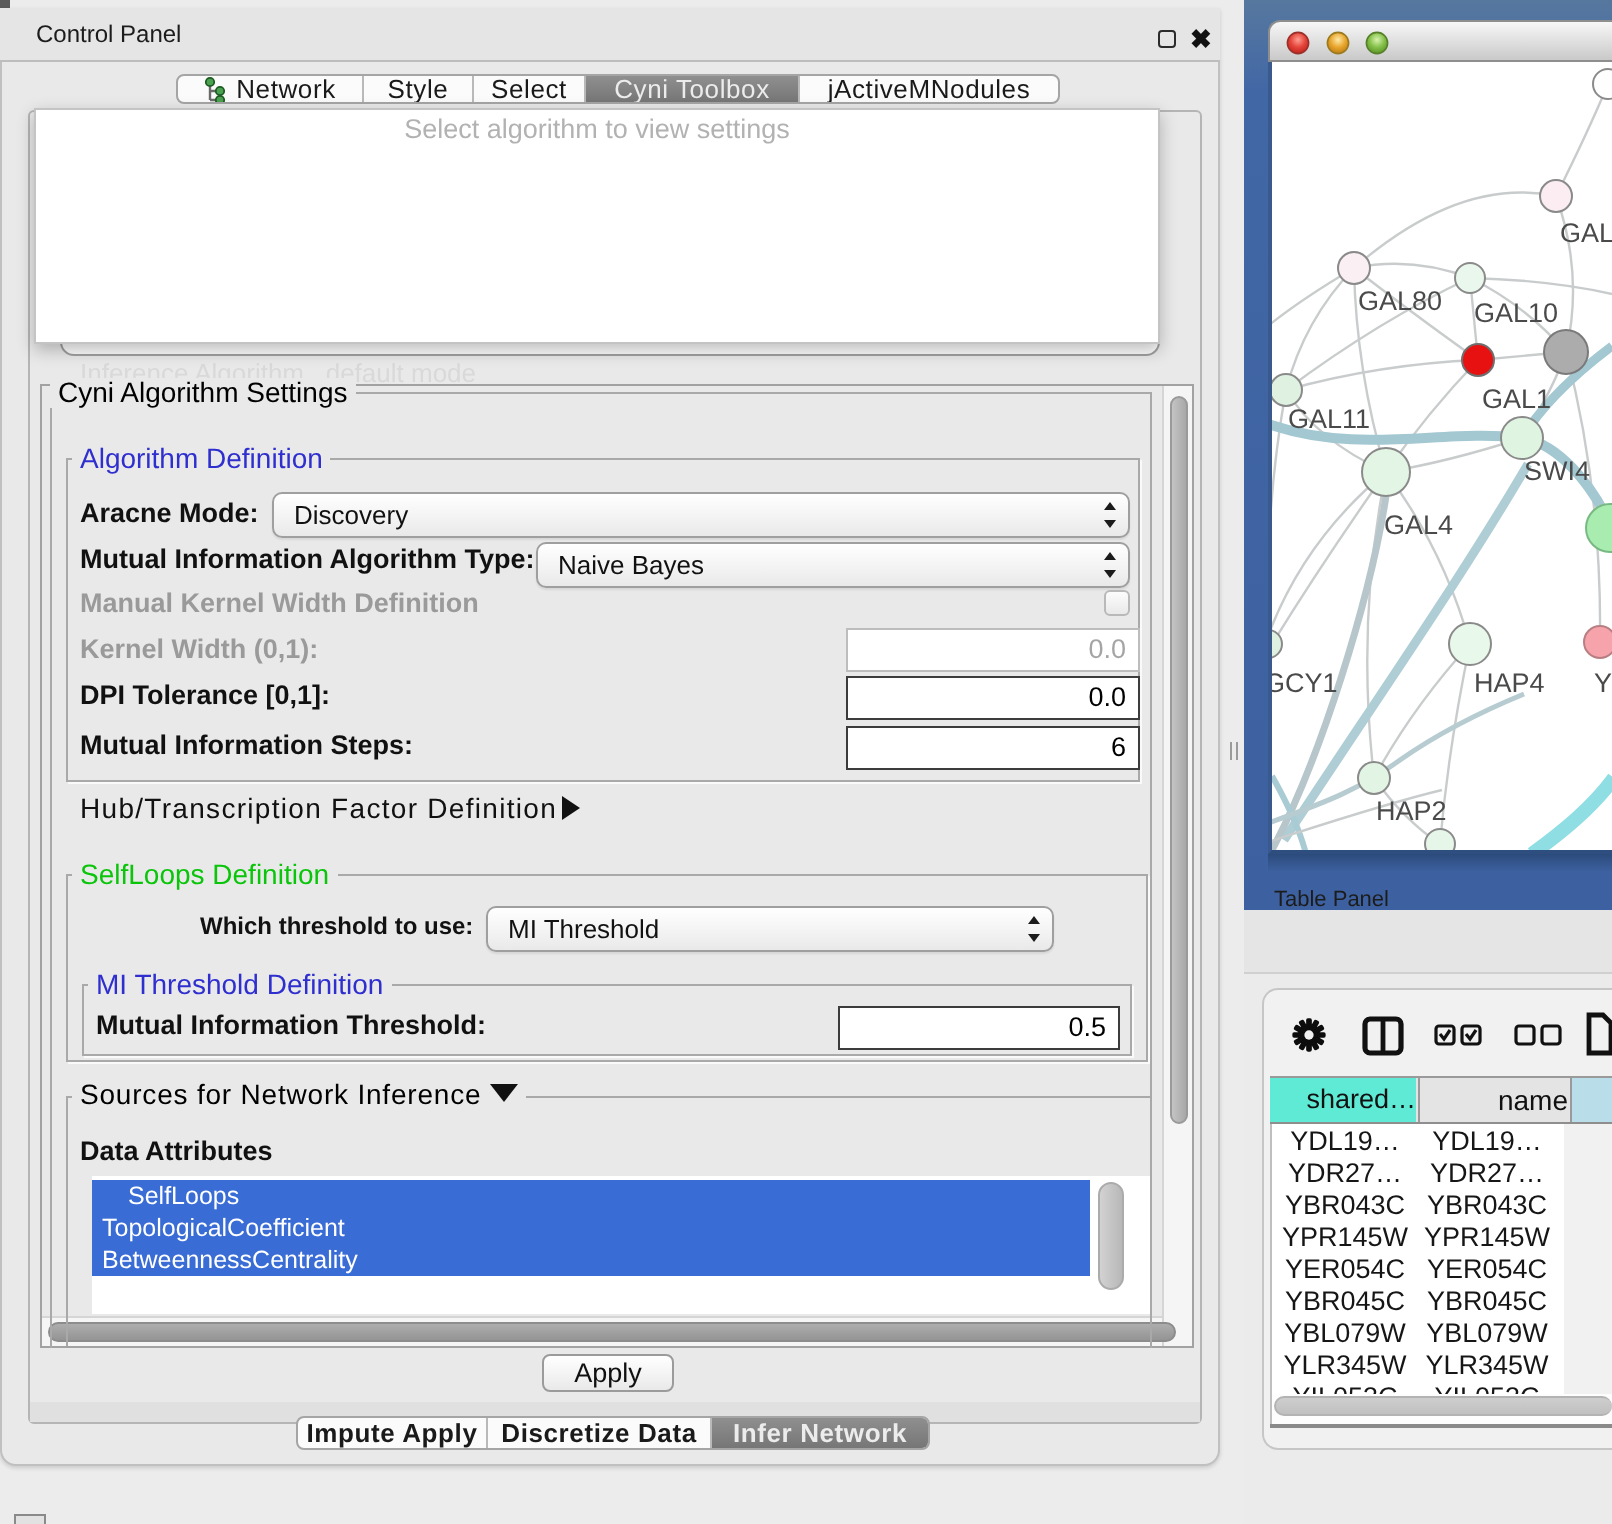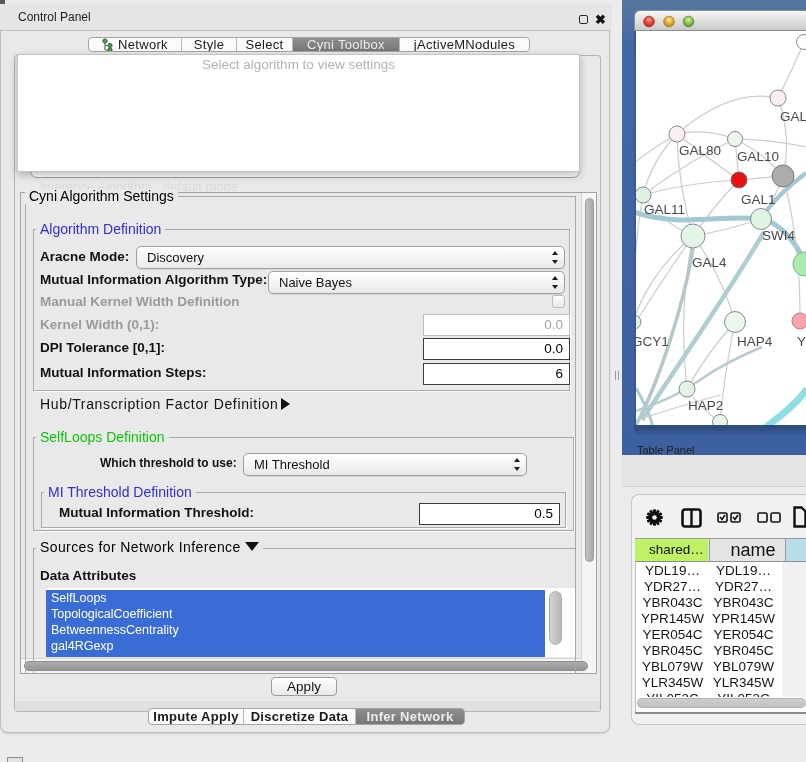--- a/index.html
+++ b/index.html
@@ -86,33 +86,32 @@
 
 <div class="abs gb" style="left:33px;top:437px;width:541px;height:94px"></div>
 <div class="gt" style="left:36px;top:430px;color:#0bc50b">SelfLoops Definition</div>
 
 <div class="lbl" style="left:100px;top:456px;font-size:12px">Which threshold to use:</div>
 <div class="combo" style="left:243px;top:453px;width:284px">MI Threshold<span class="car cu"></span><span class="car cd"></span></div>
 
 <div class="abs gb" style="left:41px;top:492px;width:525px;height:36px"></div>
 <div class="gt" style="left:44px;top:485px;color:#2f2fd0">MI Threshold Definition</div>
 
-<div class="lbl" style="left:59px;top:505px">Mutual Information Threshold:</div>
+<div class="lbl" style="left:48px;top:505px">Mutual Information Threshold:</div>
 <div class="fld" style="left:419px;top:503px;width:141px;border:1px solid #3c3c3c;color:#000000">0.5</div>
 
 <div class="abs gb" style="left:33px;top:548px;width:543px;height:125px;border-bottom:none;box-shadow:none"></div>
 <div class="gt" style="left:36px;top:540px;letter-spacing:0.4px">Sources for Network Inference <span style="display:inline-block;width:0;height:0;border-left:7px solid transparent;border-right:7px solid transparent;border-top:9px solid #111;vertical-align:1px"></span></div>
 
 <div class="lbl" style="left:40px;top:568px">Data Attributes</div>
 
 <div class="abs" style="left:46px;top:588px;width:529px;height:69px;background:#fff;overflow:hidden">
-  <div style="position:absolute;left:0;top:2px;width:499px;height:16px;background:#3a6cd6;color:#fff;font-size:12.5px;line-height:16px;padding-left:5px">SelfLoops</div>
+  <div style="position:absolute;left:0;top:2px;width:499px;height:16px;background:#3a6cd6;color:#fff;font-size:12.5px;line-height:16px;padding-left:18px">SelfLoops</div>
   <div style="position:absolute;left:0;top:18px;width:499px;height:16px;background:#3a6cd6;color:#fff;font-size:12.5px;line-height:16px;padding-left:5px">TopologicalCoefficient</div>
   <div style="position:absolute;left:0;top:34px;width:499px;height:16px;background:#3a6cd6;color:#fff;font-size:12.5px;line-height:16px;padding-left:5px">BetweennessCentrality</div>
-  <div style="position:absolute;left:0;top:50px;width:499px;height:19px;background:#3a6cd6;color:#fff;font-size:12.5px;line-height:16px;padding-left:5px">gal4RGexp</div>
   <div style="position:absolute;left:503px;top:3px;width:13px;height:54px;background:linear-gradient(90deg,#d2d2d2,#b8b8b8);border:1px solid #ababab;border-radius:7px"></div>
 </div>
 
 <div class="abs" style="left:271px;top:677px;width:66px;height:19px;border:1px solid #9b9b9b;border-radius:4px;background:linear-gradient(#ffffff,#e9e9e9);font-size:13.5px;text-align:center;line-height:17px;color:#111">Apply</div>
 
 <div class="seg" style="left:148px;top:708px;height:17px;font-weight:bold;--lh:15px">
   <div style="width:95px;line-height:15px">Impute Apply</div>
   <div style="width:112px;line-height:15px">Discretize Data</div>
   <div class="sel" style="width:108px;line-height:15px">Infer Network</div>
 </div>
@@ -258,22 +257,22 @@
 </svg>
 <svg class="abs" style="left:757px;top:512px" width="25" height="11" viewBox="0 0 25 11">
  <rect x="1" y="1" width="9" height="9" rx="1.5" fill="none" stroke="#111" stroke-width="1.6"></rect>
  <rect x="14" y="1" width="9" height="9" rx="1.5" fill="none" stroke="#111" stroke-width="1.6"></rect>
 </svg>
 <svg class="abs" style="left:793px;top:506px" width="13" height="23" viewBox="0 0 13 23">
  <path d="M1.5 1.5 h7 l4 4 v15 h-11 z" fill="none" stroke="#111" stroke-width="2.4"></path>
 </svg>
 
 <div class="abs" style="left:635px;top:538px;width:171px;height:24px;border-top:1px solid #9a9a9a;border-bottom:1px solid #8e8e8e;background:#e4e4e4"></div>
-<div class="abs" style="left:635px;top:539px;width:73px;height:22px;background:#bef264;font-size:13.5px;text-align:left;line-height:22px;color:#111;text-indent:14px">shared…</div>
-<div class="abs" style="left:709px;top:539px;width:75px;height:22px;background:#e4e4e4;border-left:1px solid #9a9a9a;font-size:18px;text-align:center;line-height:22px;color:#111;text-indent:12px">name</div>
+<div class="abs" style="left:635px;top:539px;width:73px;height:22px;background:#5eead4;font-size:13.5px;text-align:right;line-height:22px;color:#111;text-indent:14px">shared…</div>
+<div class="abs" style="left:709px;top:539px;width:75px;height:22px;background:#e4e4e4;border-left:1px solid #9a9a9a;font-size:14px;text-align:right;line-height:22px;color:#111;text-indent:12px">name</div>
 <div class="abs" style="left:785px;top:539px;width:21px;height:22px;background:#b9dde9;border-left:1px solid #9a9a9a"></div>
 
 <div class="abs" style="left:635px;top:562px;width:147px;height:138px;background:#fff;border-left:1px solid #bfbfbf;overflow:hidden;font-size:13.5px;color:#161616">
   <div style="position:absolute;left:0;top:1px;width:73px;text-align:center">YDL19…</div>
     <div style="position:absolute;left:70px;top:1px;width:75px;text-align:center">YDL19…</div>
     <div style="position:absolute;left:158px;top:1px">13.</div>
   <div style="position:absolute;left:0;top:17px;width:73px;text-align:center">YDR27…</div>
     <div style="position:absolute;left:70px;top:17px;width:75px;text-align:center">YDR27…</div>
     <div style="position:absolute;left:158px;top:17px">12.</div>
   <div style="position:absolute;left:0;top:33px;width:73px;text-align:center">YBR043C</div>

